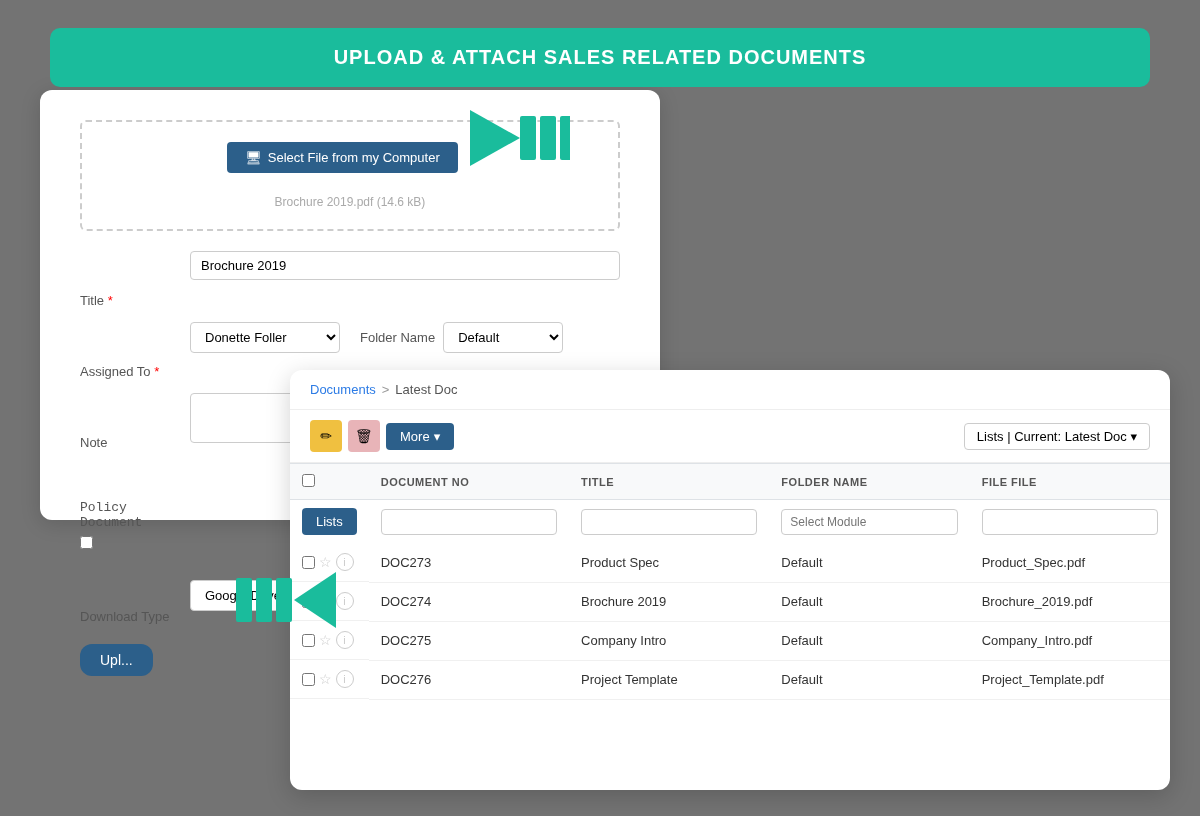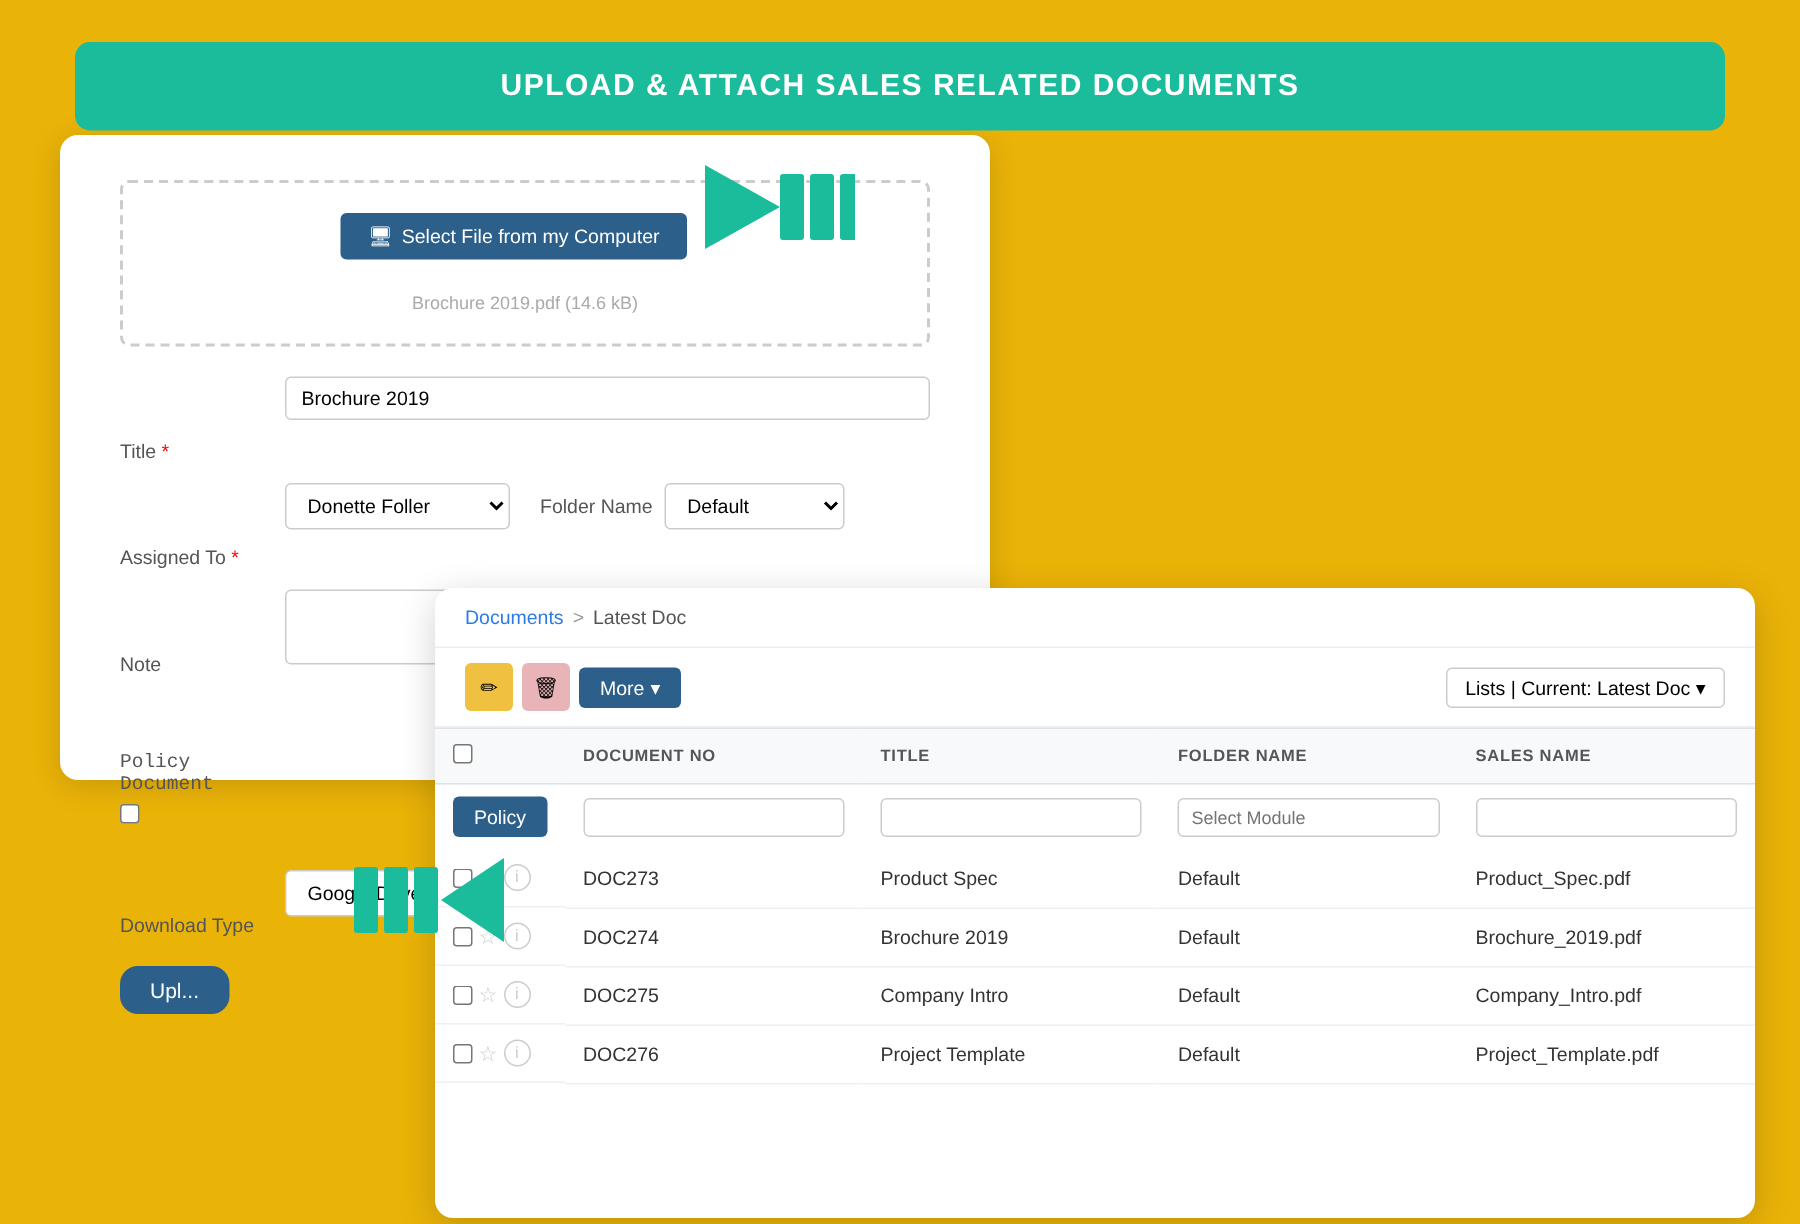--- a/index.html
+++ b/index.html
@@ -10,21 +10,21 @@
       width: 1200px;
       height: 816px;
       overflow: hidden;
       position: relative;
     }
 
     .main-container {
       position: relative;
       width: 1200px;
       height: 816px;
-      background: #eab308;
+      background: #737373;
       display: flex;
       align-items: center;
       justify-content: center;
     }
 
     
     .banner {
       position: absolute;
       top: 28px;
       left: 50px;
@@ -167,21 +167,21 @@
       padding: 8px 20px;
       border-radius: 12px;
       cursor: pointer;
       font-size: 14px;
       text-align: right;
     }
 
     
     .table-card {
       position: absolute;
-      top: 392px;
+      top: 370px;
       left: 290px;
       width: 880px;
       height: 420px;
       background: white;
       border-radius: 12px;
       box-shadow: 0 6px 25px rgba(0,0,0,0.18);
       z-index: 8;
       overflow: hidden;
     }
 
@@ -505,27 +505,27 @@
           <th>
             <span>DOCUMENT NO</span>
           </th>
           <th>
             <span>TITLE</span>
           </th>
           <th>
             <span>FOLDER NAME</span>
           </th>
           <th>
-            <span>SALES NAME</span>
+            <span>FILE FILE</span>
           </th>
         </tr>
         <tr class="search-row">
           <td>
             <button class="search-btn">
-              <span>Policy</span>
+              <span>Lists</span>
             </button>
           </td>
           <td>
             <input class="search-input-small" type="text" style="">
           </td>
           <td>
             <input class="search-input-small" type="text" style="">
           </td>
           <td>
             <input class="select-module" type="text" placeholder="Select Module" style="">

